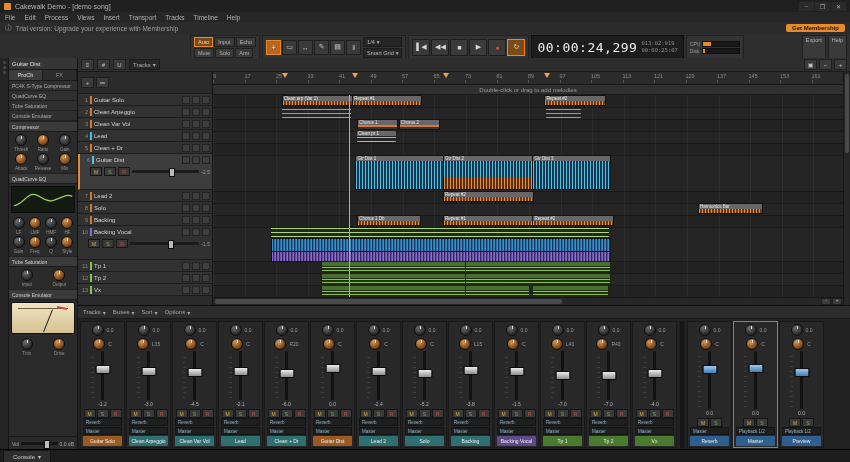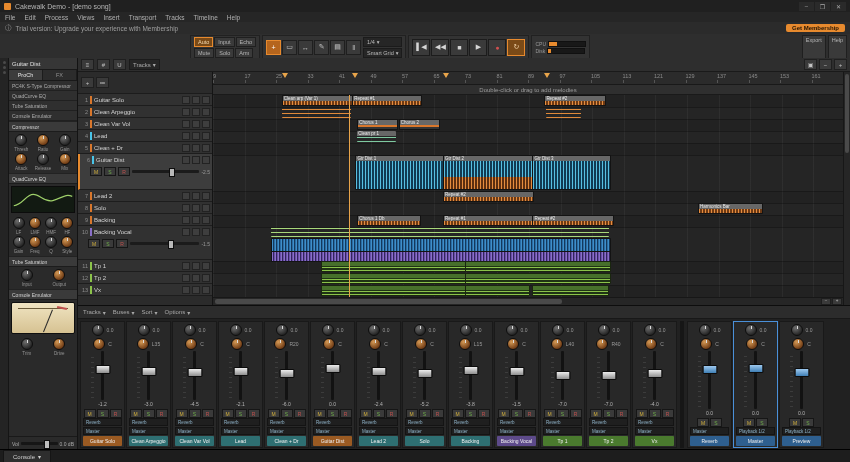--- a/index.html
+++ b/index.html
@@ -244,20 +244,27 @@
     <span class="tb-group">
       <span class="tb-row" id="transport">
           <span class="tr-btn">▌◀</span>
           <span class="tr-btn">◀◀</span>
           <span class="tr-btn">■</span>
           <span class="tr-btn">▶</span>
           <span class="tr-btn rec">●</span>
           <span class="tr-btn loop">↻</span>
         </span>
     </span>
+    <span class="tb-group time-wrap">
+      <span class="time-main">00:00:24,299</span>
+      <span class="time-sub">
+        <span>013:02:919</span>
+        <span>00:00:25:07</span>
+      </span>
+    </span>
     <span class="tb-group">
       <span class="tb-col" id="meters">
           <span class="meter">
             <span class="meter-label">CPU</span>
             <span class="meter-bar">
               <span class="meter-fill" style="width: 22%;"></span>
             </span>
           </span>
           <span class="meter">
             <span class="meter-label">Disk</span>

